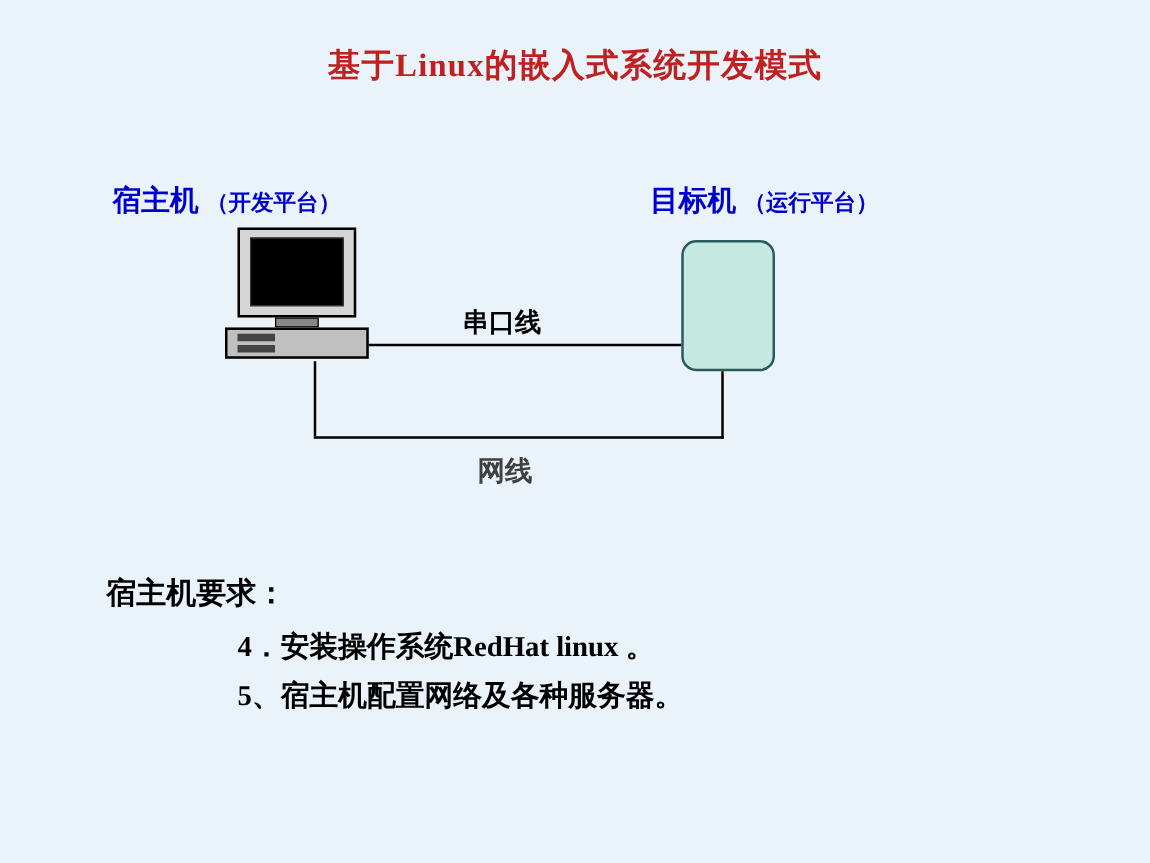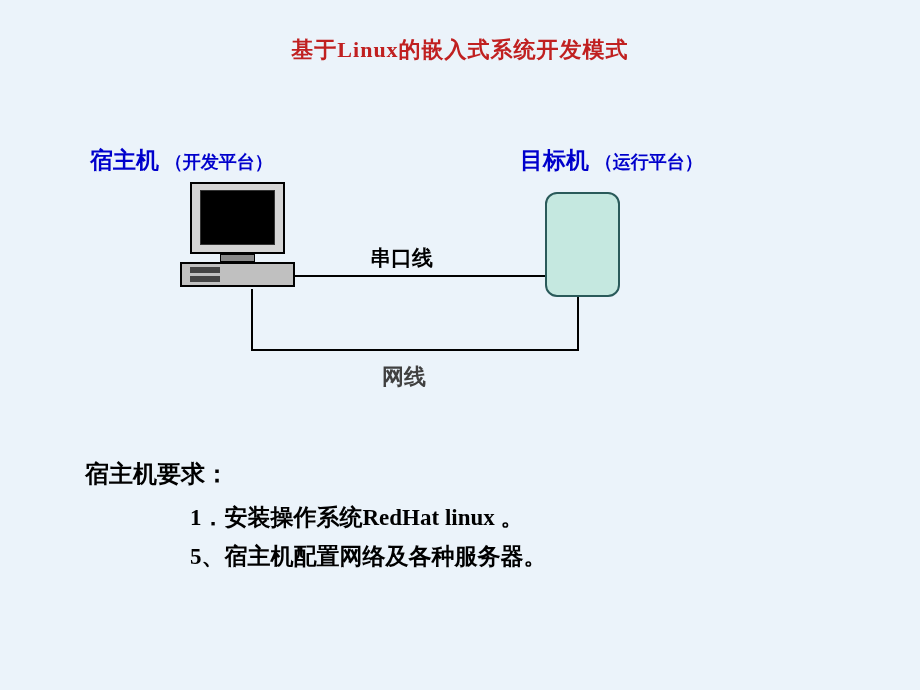--- a/index.html
+++ b/index.html
@@ -6,21 +6,21 @@
     body {
       width: 920px;
       height: 690px;
       background: #ebf3fa;
       font-family: "SimSun", "宋体", serif;
       position: relative;
       overflow: hidden;
     }
     .title {
       color: #c02020;
-      font-size: 22px;
+      font-size: 26px;
       font-weight: bold;
       text-align: center;
       padding-top: 35px;
       letter-spacing: 1px;
     }
     .labels-row {
       position: absolute;
       top: 145px;
       width: 100%;
     }
@@ -217,15 +217,15 @@
 <div class="serial-line"></div>
 <div class="serial-label">串口线</div>
 
 <div class="net-line-down1"></div>
 <div class="net-line-horiz"></div>
 <div class="net-line-down2"></div>
 <div class="net-label">网线</div>
 
 <div class="req-title">宿主机要求：</div>
 <div class="req-list">
-  <div class="req-item">1．安装操作系统RedHat linux 。</div>
+  <div class="req-item">4．安装操作系统RedHat linux 。</div>
   <div class="req-item">5、宿主机配置网络及各种服务器。</div>
 </div>
 
 </body></html>

